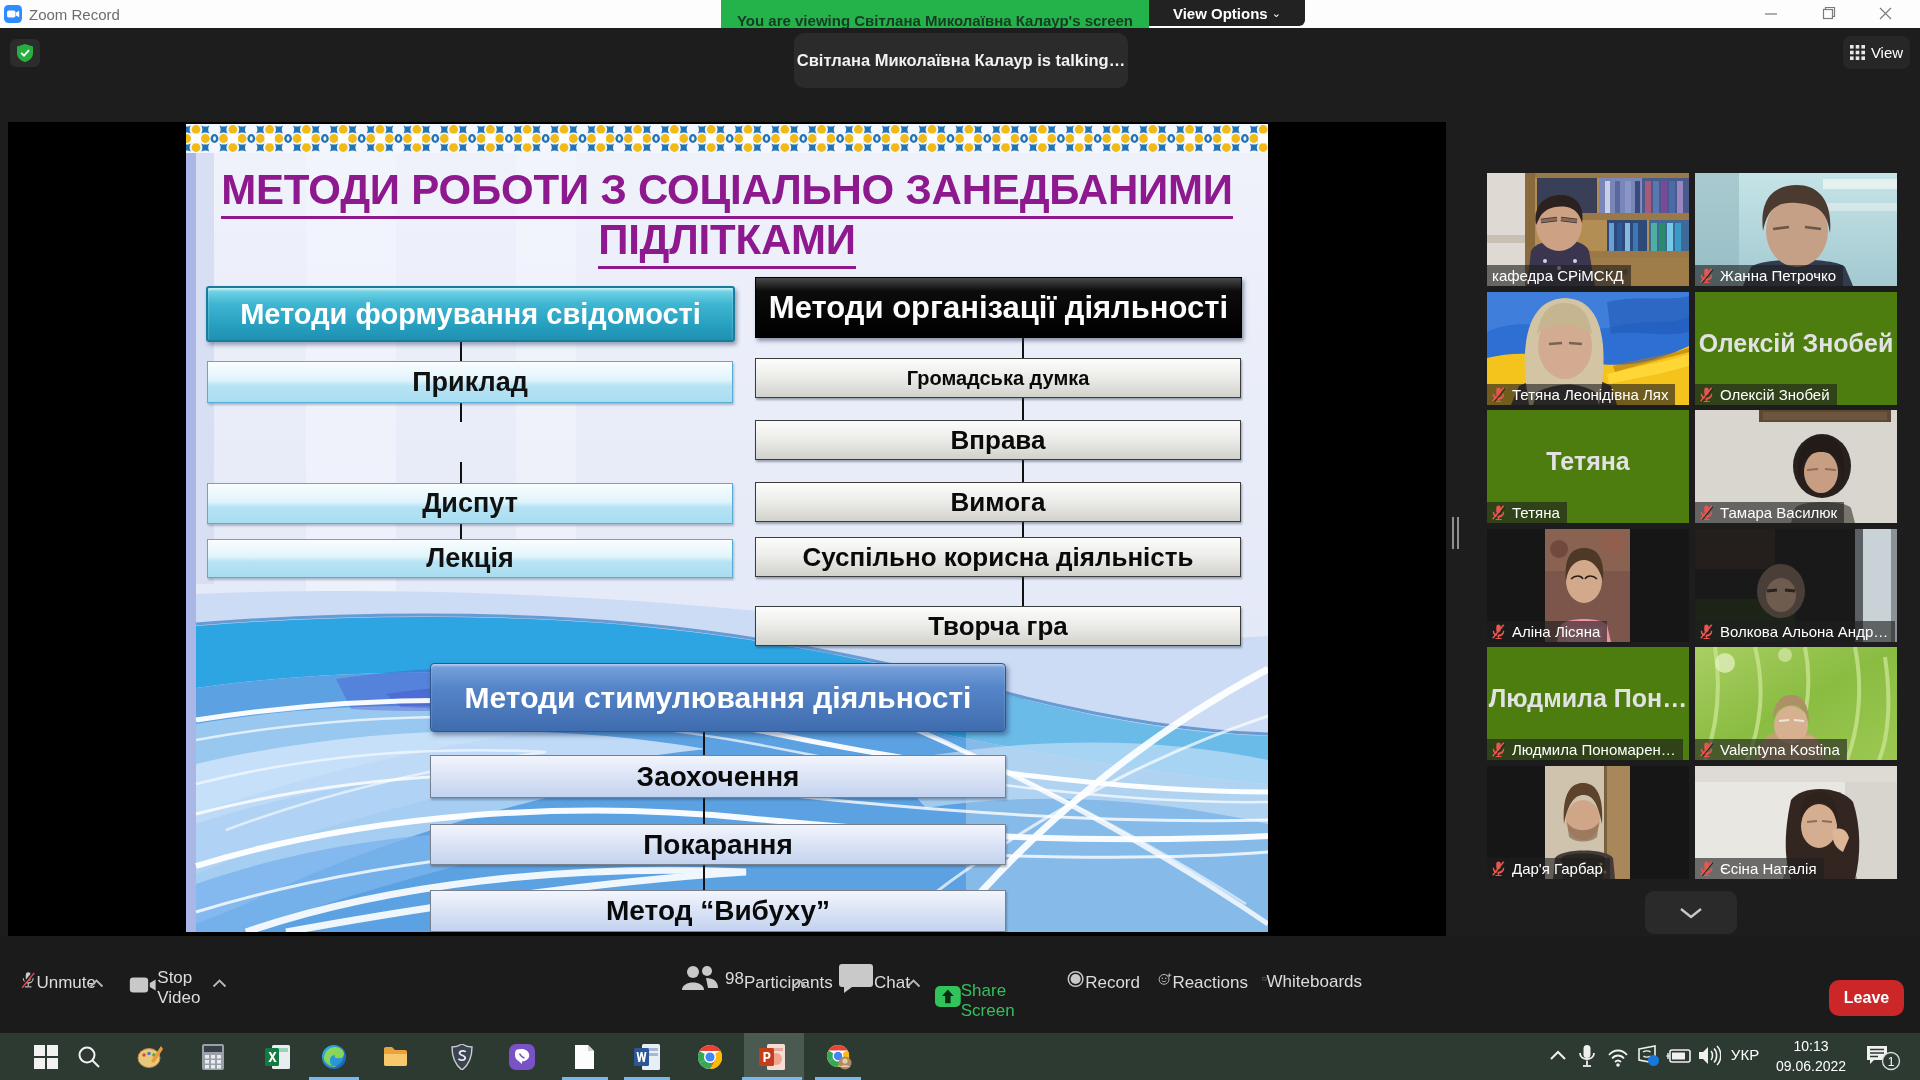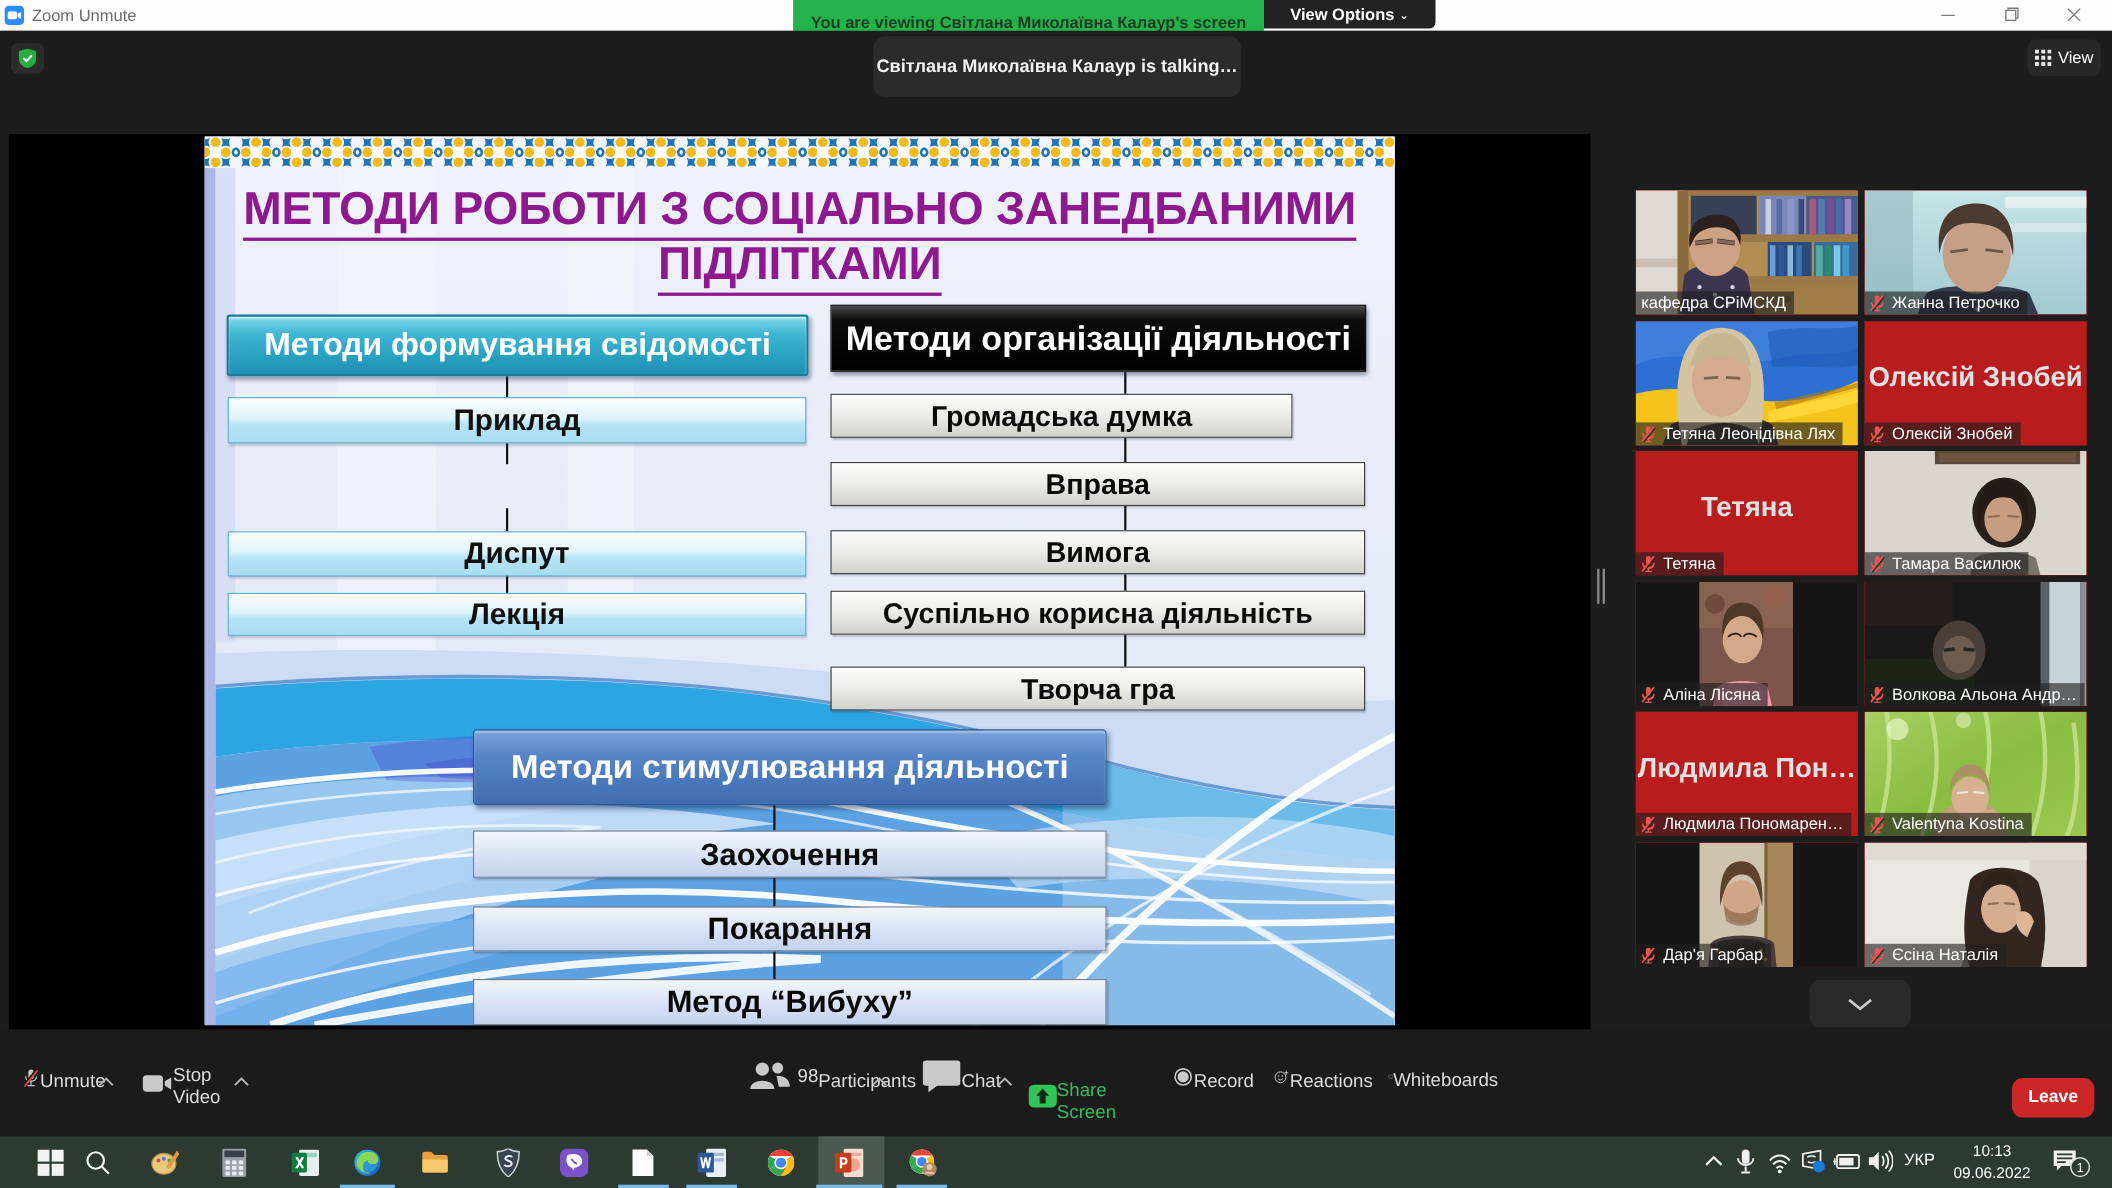--- a/index.html
+++ b/index.html
@@ -3,32 +3,32 @@
 *{margin:0;padding:0;box-sizing:border-box;}
 html,body{width:1920px;height:1080px;overflow:hidden;background:#1e1e1e;
  font-family:"Liberation Sans",sans-serif;}
 .ab{position:absolute;}
 .lbl{position:absolute;left:0;bottom:0;display:flex;align-items:center;
  background:rgba(30,30,30,.62);padding:1px 7px 1px 5px;color:#fff;font-size:15px;
  white-space:nowrap;max-width:100%;overflow:hidden;height:21px;}
 .lbl svg{margin-right:7px;flex:0 0 auto;}
 .bigname{position:absolute;left:0;right:0;top:0;bottom:10px;display:flex;
  align-items:center;justify-content:center;color:#e2e2e2;font-size:25px;font-weight:bold;white-space:nowrap;}
-.tile{position:absolute;width:202px;height:113px;background:#b91c1c;overflow:hidden;}
+.tile{position:absolute;width:202px;height:113px;background:#4d7c0f;overflow:hidden;}
 .tbicon{position:absolute;display:flex;align-items:center;}
 .tblabel{color:#dcdcdc;font-size:17px;}
 </style></head><body>
 
 <div class="ab" style="left:0;top:0;width:1920px;height:28px;background:#fdfdfd;"></div>
 <svg class="ab" style="left:4px;top:5px;" width="18" height="18" viewBox="0 0 18 18">
  <rect x="0" y="0" width="18" height="18" rx="4.5" fill="#2d8cff"></rect>
  <rect x="3" y="5.5" width="8.5" height="7" rx="1.8" fill="#fff"></rect>
  <path d="M12 7.6 L15.2 5.8 V12.2 L12 10.4 Z" fill="#fff"></path>
 </svg>
-<div class="ab" style="left:29px;top:0;height:28px;display:flex;align-items:center;color:#6c6c6c;font-size:15px;">Zoom Unmute</div>
+<div class="ab" style="left:29px;top:0;height:28px;display:flex;align-items:center;color:#6c6c6c;font-size:15px;">Zoom Record</div>
 <svg class="ab" style="left:1759px;top:0;" width="161" height="28" viewBox="0 0 161 28">
  <g stroke="#7b7b7b" stroke-width="1.2" fill="none">
   <line x1="6" y1="14" x2="18" y2="14"></line>
   <rect x="64.5" y="9.5" width="9" height="9"></rect>
   <path d="M66.5 9.5 V7.5 H75.5 V16.5 H73.5"></path>
   <path d="M121 8 L132 19 M132 8 L121 19"></path>
  </g>
 </svg>
 
 <div class="ab" style="left:721px;top:0;width:428px;height:40px;background:#24b34b;
@@ -200,24 +200,24 @@
  display:flex;align-items:center;justify-content:center;color:#111;font-size:27px;font-weight:bold;">Диспут</div>
 <div class="ab" style="left:21px;top:415px;width:526px;height:39px;
  background:linear-gradient(180deg,#fafdfe 0%,#e0f4fb 45%,#b5e3f4 60%,#a9ddf1 100%);
  border:1px solid #56aed4;box-shadow:1px 2px 2px rgba(60,80,110,.35);
  display:flex;align-items:center;justify-content:center;color:#111;font-size:27px;font-weight:bold;">Лекція</div>
 
 <div class="ab" style="left:569px;top:153px;width:487px;height:61px;
  background:linear-gradient(180deg,#4a4a4a 0%,#0c0c0c 22%,#000 100%);
  border:1px solid #000;box-shadow:2px 3px 4px rgba(40,60,90,.5);
  display:flex;align-items:center;justify-content:center;color:#fdfdfd;font-size:31px;font-weight:bold;white-space:nowrap;">Методи організації діяльності</div>
-<div class="ab" style="left:569px;top:234px;width:420px;height:40px;
+<div class="ab" style="left:569px;top:234px;width:486px;height:40px;
  background:linear-gradient(180deg,#fcfcfb 0%,#ededea 45%,#dededa 75%,#d2d2cc 100%);
  border:1px solid #3c3c3c;box-shadow:1px 2px 2px rgba(40,50,70,.4);
- display:flex;align-items:center;justify-content:center;color:#0a0a0a;font-size:26px;font-weight:bold;">Громадська думка</div>
+ display:flex;align-items:center;justify-content:center;color:#0a0a0a;font-size:20px;font-weight:bold;">Громадська думка</div>
 <div class="ab" style="left:569px;top:296px;width:486px;height:40px;
  background:linear-gradient(180deg,#fcfcfb 0%,#ededea 45%,#dededa 75%,#d2d2cc 100%);
  border:1px solid #3c3c3c;box-shadow:1px 2px 2px rgba(40,50,70,.4);
  display:flex;align-items:center;justify-content:center;color:#0a0a0a;font-size:26px;font-weight:bold;">Вправа</div>
 <div class="ab" style="left:569px;top:358px;width:486px;height:40px;
  background:linear-gradient(180deg,#fcfcfb 0%,#ededea 45%,#dededa 75%,#d2d2cc 100%);
  border:1px solid #3c3c3c;box-shadow:1px 2px 2px rgba(40,50,70,.4);
  display:flex;align-items:center;justify-content:center;color:#0a0a0a;font-size:26px;font-weight:bold;">Вимога</div>
 <div class="ab" style="left:569px;top:413px;width:486px;height:40px;
  background:linear-gradient(180deg,#fcfcfb 0%,#ededea 45%,#dededa 75%,#d2d2cc 100%);

